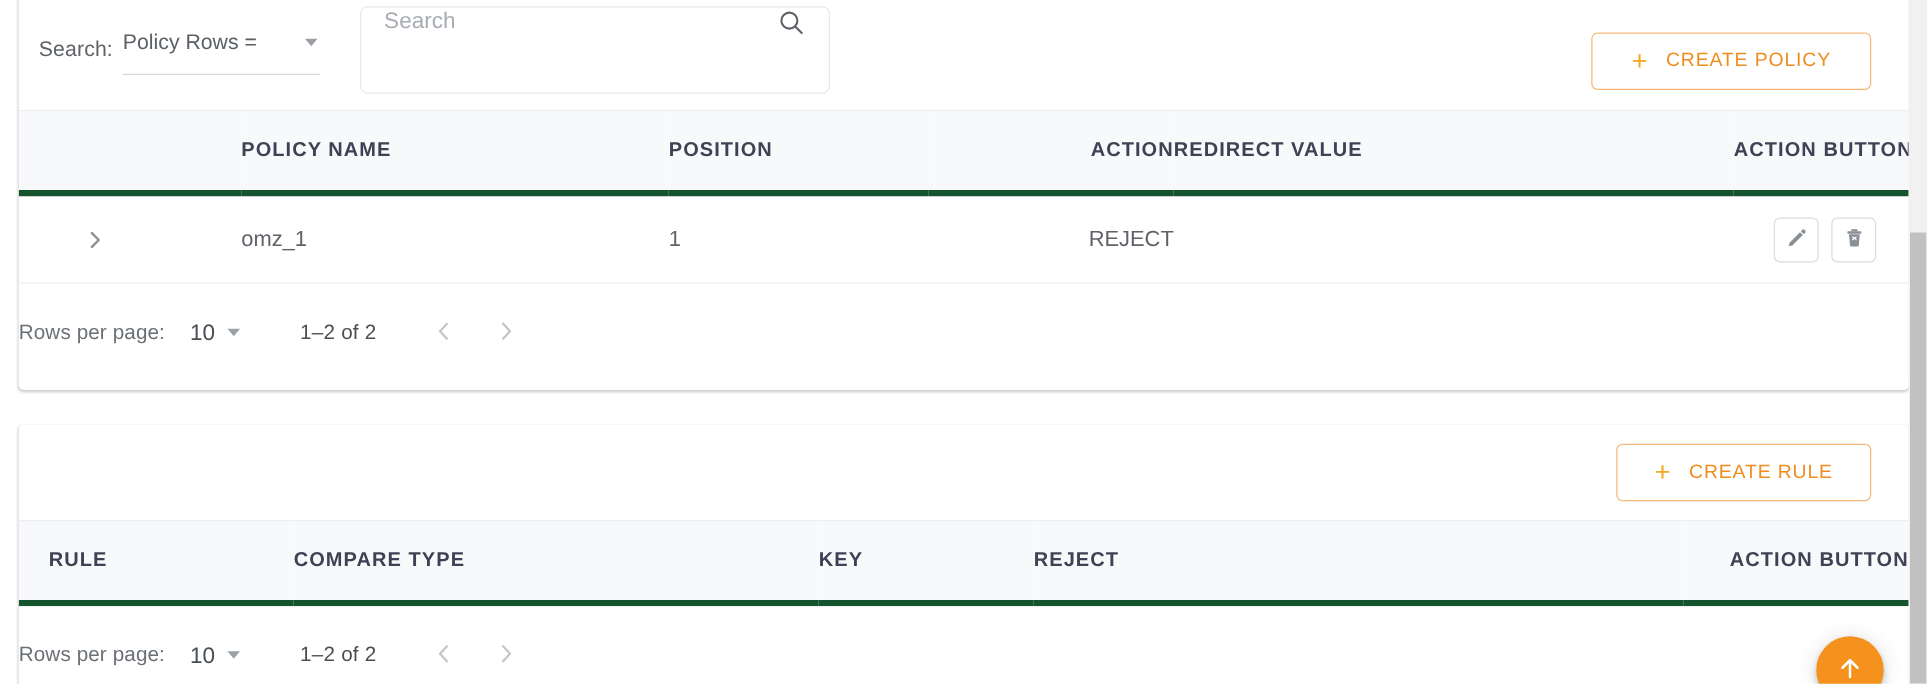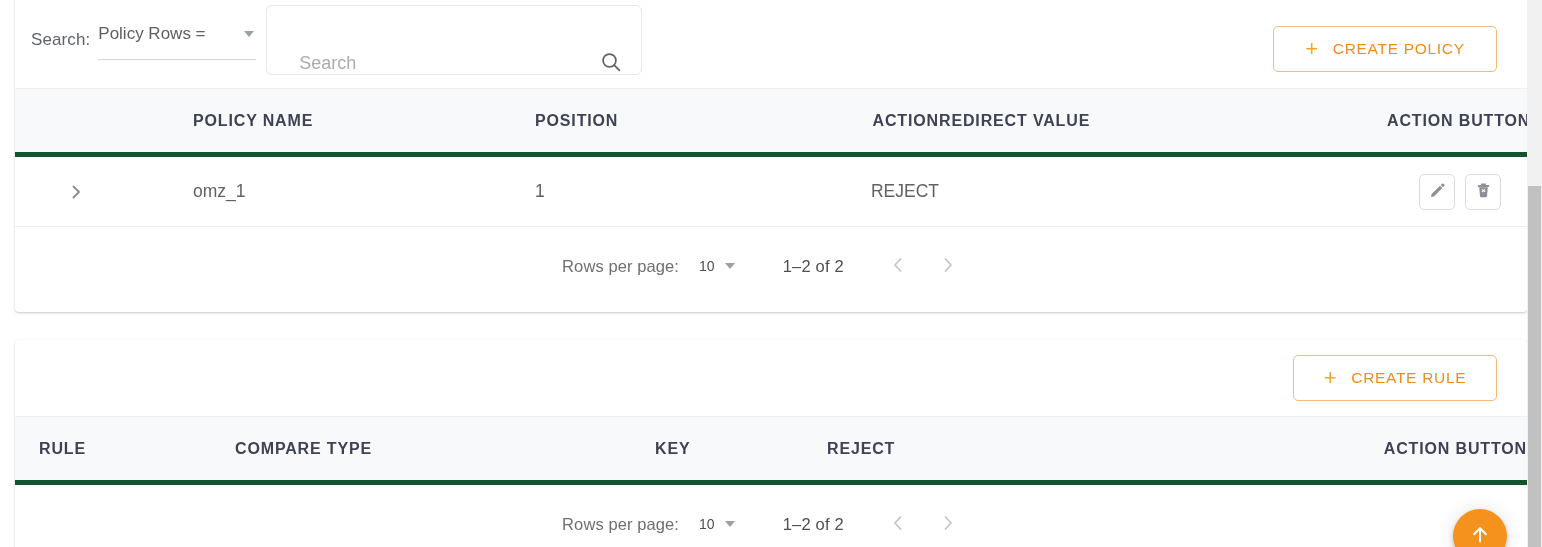--- a/index.html
+++ b/index.html
@@ -69,29 +69,29 @@
   .caret-down {
     width: 0; height: 0;
     border-left: 5px solid transparent;
     border-right: 5px solid transparent;
     border-top: 6px solid #9aa0a6;
     margin-left: auto;
     margin-right: 2px;
   }
 
   .search-box {
-    margin-left: 10px;
+    margin-left: 32px;
     width: 376px;
     height: 70px;
     border: 1px solid #e6e8ea;
     border-radius: 6px;
     background: #ffffff;
     display: flex;
-    align-items: flex-end;
-    padding: 0 18px 0 32px;
+    align-items: flex-start;
+    padding: 0 18px 0 18px;
   }
   .search-input {
     flex: 1;
     border: none;
     outline: none;
     font-size: 18px;
     color: #3c4043;
     font-family: "Liberation Sans", sans-serif;
     background: transparent;
   }
@@ -201,38 +201,38 @@
     align-items: center;
     justify-content: center;
     cursor: pointer;
   }
 
   
   .paginator {
     height: 78px;
     display: flex;
     align-items: center;
-    justify-content: center;
+    justify-content: flex-start;
     padding-right: 18px;
     gap: 0;
     background: #ffffff;
   }
   .pg-label {
     font-size: 16.5px;
     color: #6b7075;
     letter-spacing: .1px;
   }
   .pg-select {
     display: flex;
     align-items: center;
     gap: 10px;
     margin-left: 20px;
     cursor: pointer;
   }
-  .pg-select-val { font-size: 14px; color: #4a4f54; }
+  .pg-select-val { font-size: 18px; color: #4a4f54; }
   .pg-range {
     font-size: 16.5px;
     color: #4a4f54;
     margin-left: 46px;
     letter-spacing: .2px;
   }
   .pg-nav {
     display: flex;
     align-items: center;
     margin-left: 40px;

